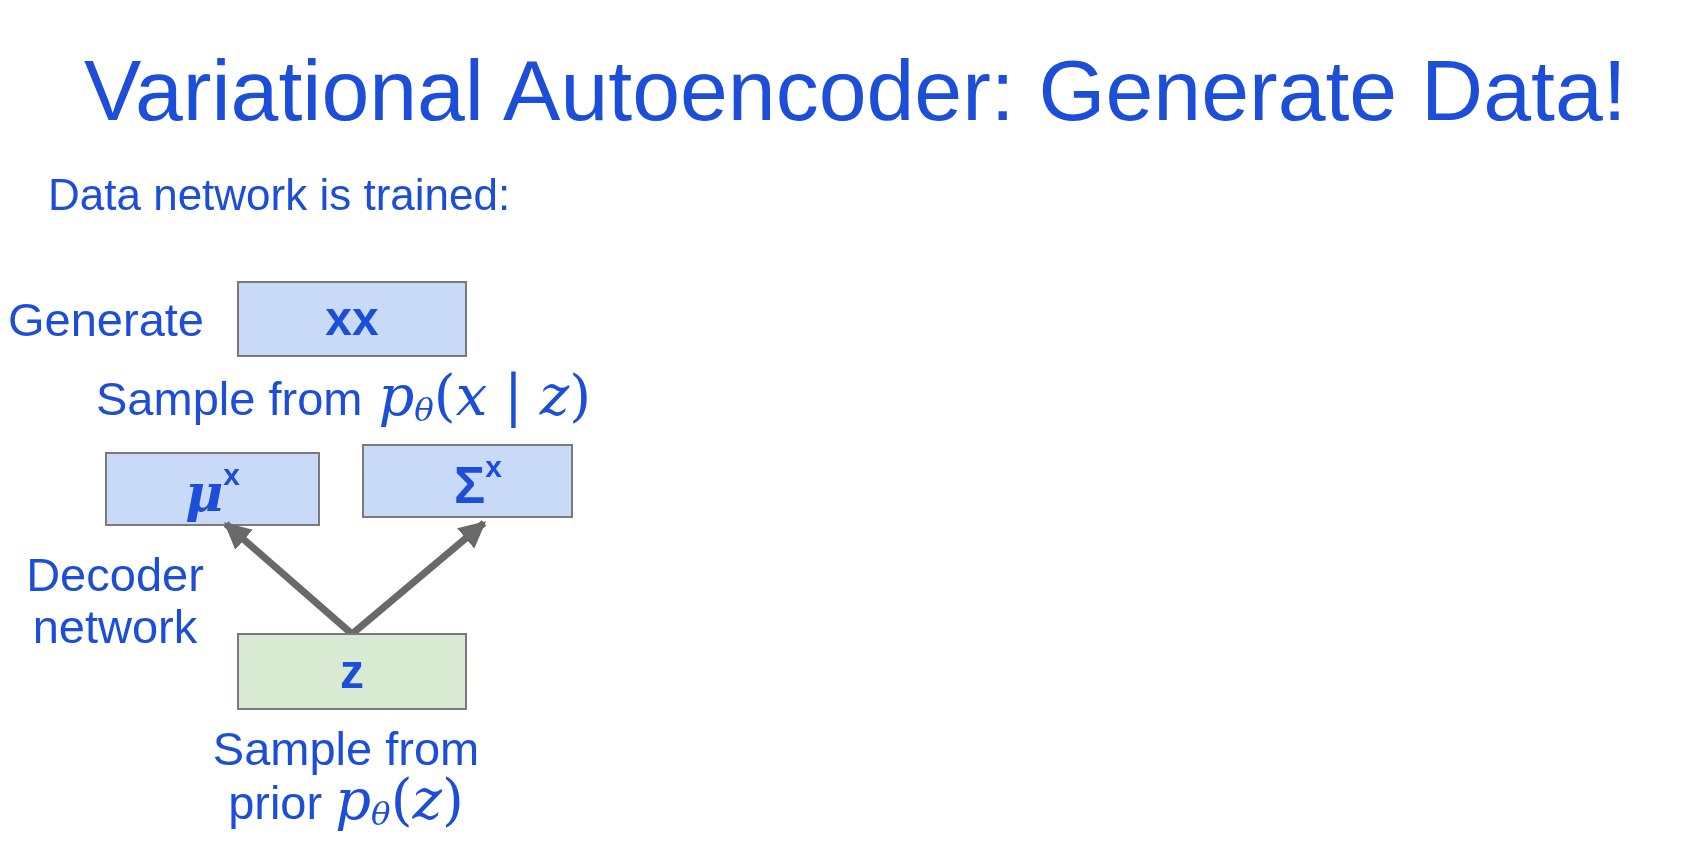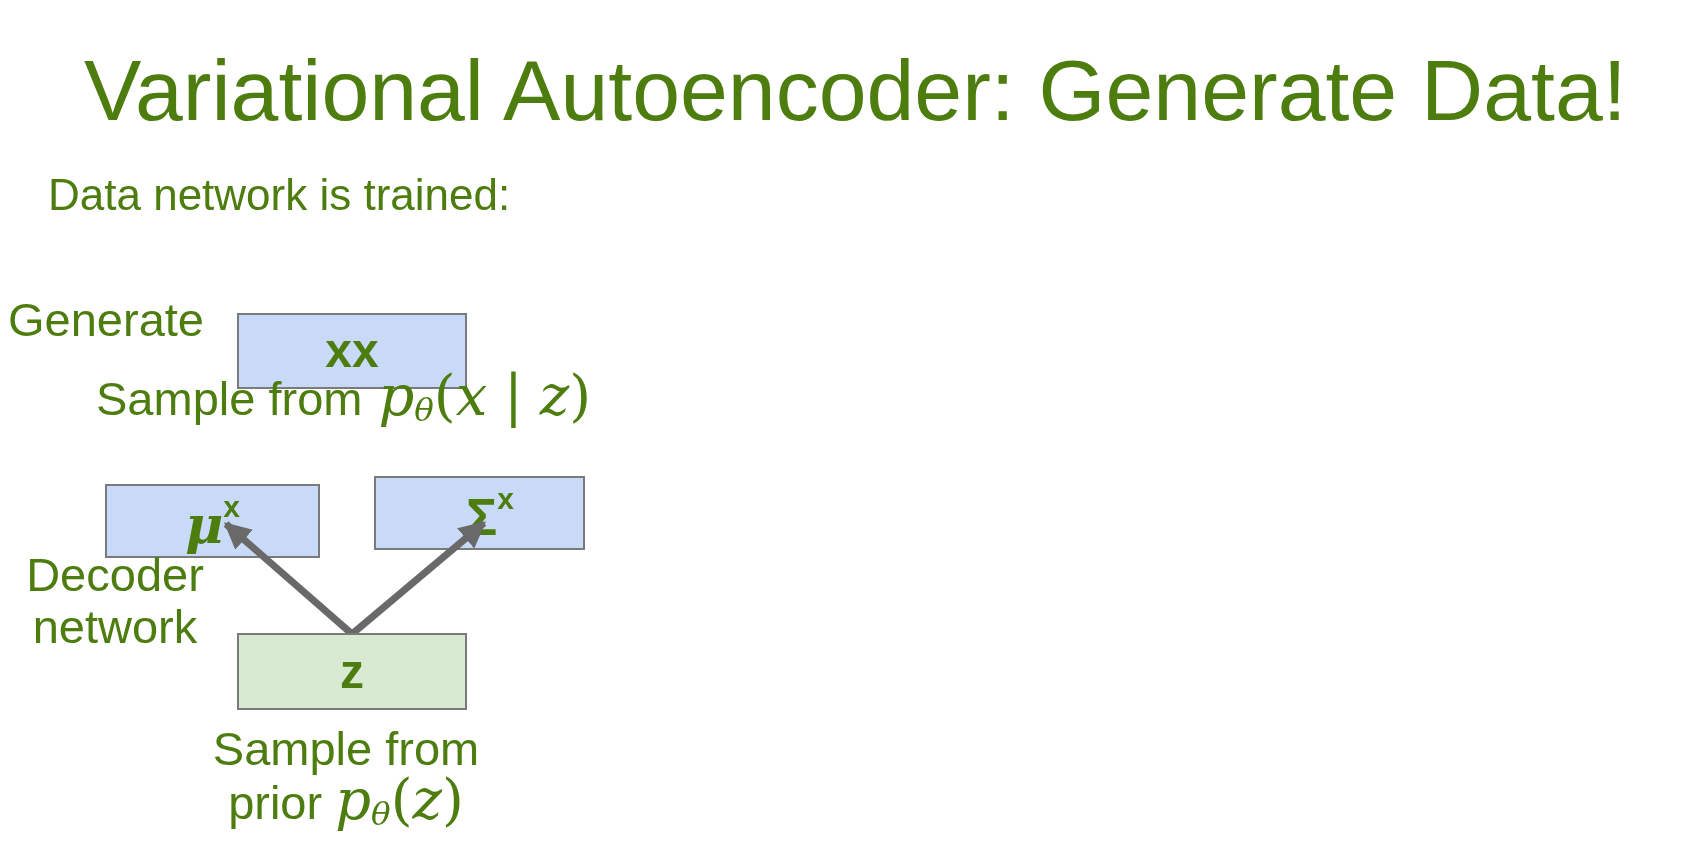--- a/index.html
+++ b/index.html
@@ -3,21 +3,21 @@
 <meta charset="utf-8">
 <style>
   html, body { margin: 0; padding: 0; background: #ffffff; }
   .slide {
     position: relative;
     width: 1699px;
     height: 841px;
     background: #ffffff;
     overflow: hidden;
     font-family: "Liberation Sans", sans-serif;
-    color: #4d7c0f;
+    color: #1d4ed8;
   }
   .abs { position: absolute; }
 
   .title {
     left: 84px; top: 47px;
     font-size: 86px;
     line-height: 1;
     white-space: nowrap;
     font-weight: 400;
   }
@@ -34,26 +34,26 @@
   .generated-label { left: 8px; top: 296px; }
 
   
   .node {
     box-sizing: border-box;
     border: 2px solid var(--box-border, #7a7a7a);
     display: flex;
     align-items: center;
     justify-content: center;
   }
-  .node.blue  { background: var(--box-blue,  #c9daf8); margin-top: 32px; }
+  .node.blue  { background: var(--box-blue,  #c9daf8); }
   .node.green { background: var(--box-green, #d9ead3); }
 
   .gen-box   { left: 237px; top: 281px; width: 230px; height: 76px; }
   .mu-box    { left: 105px; top: 452px; width: 215px; height: 74px; }
-  .sigma-box { left: 374px; top: 444px; width: 211px; height: 74px; padding-left: 21px; }
+  .sigma-box { left: 362px; top: 444px; width: 211px; height: 74px; padding-left: 21px; }
   .z-box     { left: 237px; top: 633px; width: 230px; height: 77px; }
 
   .node-label {
     font-size: 48px;
     font-weight: 700;
     line-height: 1;
   }
   .greek-mu {
     font-family: "DejaVu Serif", serif;
     font-style: italic;

